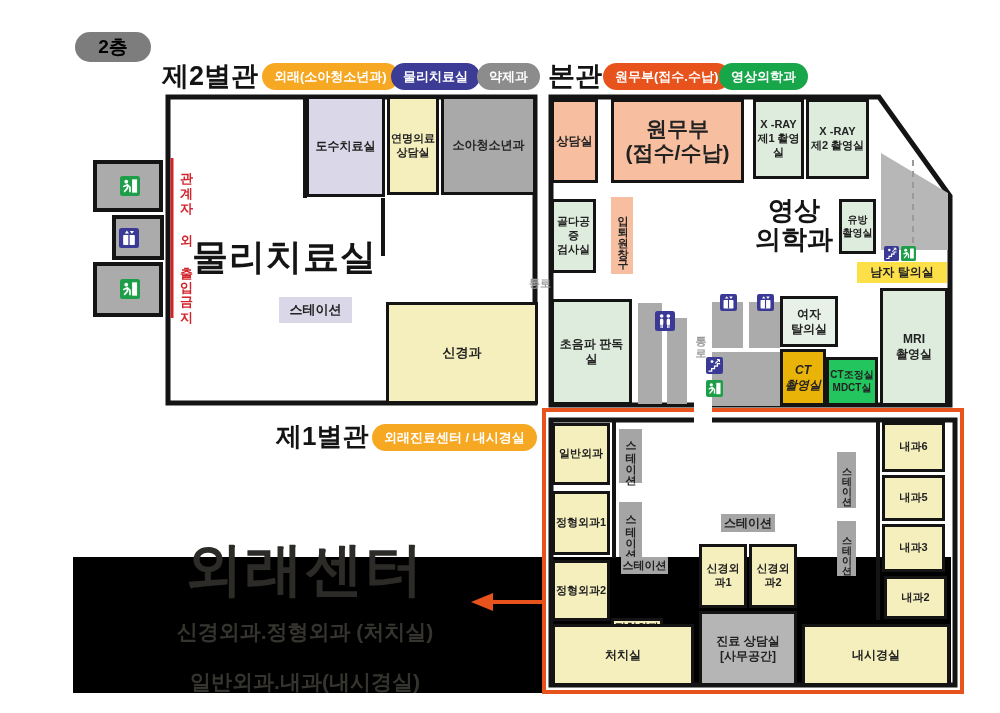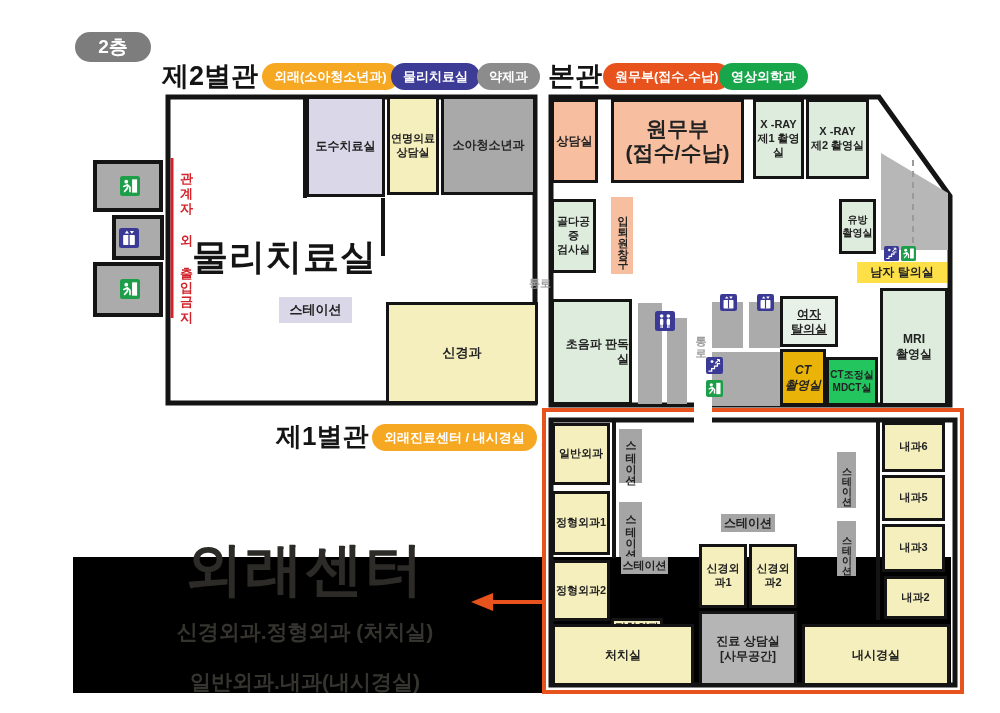--- a/index.html
+++ b/index.html
@@ -81,21 +81,21 @@
     <path d="M878,420 V620" fill="none" stroke="#141414" stroke-width="4"></path>
 
     <rect x="694" y="402" width="18" height="22" fill="#fff"></rect>
 
     <path d="M172,158 V318" fill="none" stroke="#d2232a" stroke-width="3"></path>
 
     <path d="M545,602 H492" fill="none" stroke="#e8531d" stroke-width="4"></path>
     <polygon points="493,593 493,611 471,602" fill="#e8531d"></polygon>
   </svg>
 
-  <div class="abs z4" style="left:75px;top:32px;width:76px;height:30px;background:#7d7d7d;border-radius:16px;display:flex;align-items:center;justify-content:center;color:#ffffff;font-weight:900;font-size:19px;">2층</div>
+  <div class="abs z4" style="left:75px;top:32px;width:76px;height:30px;background:#7d7d7d;border-radius:16px;display:flex;align-items:center;justify-content:center;color:#000000;font-weight:900;font-size:19px;">2층</div>
 
   <div class="bigtitle z4" style="left:162px;top:58px;font-size:27px;">제2별관</div>
   <span class="pill abs z4" style="left:262px;top:63px;background:#f7a823;">외래(소아청소년과)</span>
   <span class="pill abs z4" style="left:391px;top:63px;background:#3c3c96;">물리치료실</span>
   <span class="pill abs z4" style="left:477px;top:63px;background:#8c8c8c;">약제과</span>
 
   <div class="bigtitle z4" style="left:548px;top:58px;font-size:27px;">본관</div>
   <span class="pill abs z4" style="left:603px;top:63px;background:#e8531d;">원무부(접수.수납)</span>
   <span class="pill abs z4" style="left:719px;top:63px;background:#17a74a;">영상의학과</span>
 
@@ -129,32 +129,34 @@
   <div class="room z3" style="left:551px;top:99px;width:47px;height:84px;background:#f7bfa0;font-size:12px;">상담실</div>
   <div class="room z3" style="left:611px;top:99px;width:133px;height:84px;background:#f7bfa0;font-size:21px;line-height:1.15;">원무부
 (접수/수납)</div>
   <div class="room z3" style="left:753px;top:99px;width:51px;height:80px;background:#ddecdc;font-size:11px;">X -RAY
 제1 촬영실</div>
   <div class="room z3" style="left:806px;top:99px;width:63px;height:80px;background:#ddecdc;font-size:11px;">X -RAY
 제2 촬영실</div>
   <div class="room z3" style="left:551px;top:199px;width:45px;height:74px;background:#ddecdc;font-size:11px;">골다공증
 검사실</div>
   <div class="room vtext z3" style="left:611px;top:197px;width:22px;height:77px;background:#f7bfa0;border:none;font-size:11px;">입퇴원창구</div>
+  <div class="bigtitle z4" style="left:750px;top:196px;width:88px;font-size:26px;line-height:1.1;text-align:center;white-space:pre-line;">영상
+의학과</div>
   <div class="room z3" style="left:839px;top:199px;width:37px;height:55px;background:#ddecdc;font-size:10px;">유방
 촬영실</div>
 
   <svg class="ic z4" style="left:884px;top:246px;" width="15" height="15">
       <use href="#sym-stairs"></use>
     </svg>
   <svg class="ic z4" style="left:901px;top:246px;" width="15" height="15">
       <use href="#sym-exit"></use>
     </svg>
   <div class="room z3" style="left:857px;top:262px;width:90px;height:21px;background:#fde047;border:none;font-size:12px;font-weight:700;">남자 탈의실</div>
 
-  <div class="room z3" style="left:551px;top:299px;width:81px;height:106px;background:#ddecdc;font-size:12px;text-align:right;">초음파 판독실</div>
+  <div class="room z3" style="left:551px;top:299px;width:81px;height:106px;background:#ddecdc;font-size:12px;">초음파 판독실</div>
   <div class="abs z3" style="left:638px;top:303px;width:24px;height:101px;background:#ababab;"></div>
   <div class="abs z3" style="left:667px;top:318px;width:20px;height:86px;background:#ababab;"></div>
   <svg class="ic z4" style="left:655px;top:311px;" width="20" height="20">
       <use href="#sym-rest"></use>
     </svg>
 
   <div class="abs z3" style="left:712px;top:302px;width:31px;height:46px;background:#ababab;"></div>
   <div class="abs z3" style="left:749px;top:302px;width:31px;height:46px;background:#ababab;"></div>
   <svg class="ic z4" style="left:720px;top:294px;" width="17" height="17">
       <use href="#sym-elev"></use>
@@ -164,21 +166,21 @@
     </svg>
 
   <div class="abs z3" style="left:712px;top:352px;width:72px;height:54px;background:#ababab;"></div>
   <svg class="ic z4" style="left:706px;top:357px;" width="17" height="17">
       <use href="#sym-stairs"></use>
     </svg>
   <svg class="ic z4" style="left:706px;top:380px;" width="17" height="17">
       <use href="#sym-exit"></use>
     </svg>
 
-  <div class="room z3" style="left:780px;top:296px;width:58px;height:51px;background:#e8f1e7;font-size:12px;text-decoration:underline;">여자
+  <div class="room z3" style="left:780px;top:296px;width:58px;height:51px;background:#e8f1e7;font-size:12px;">여자
 탈의실</div>
   <div class="room z3" style="left:780px;top:349px;width:46px;height:57px;background:#eab308;font-size:12px;font-style:italic;">CT
 촬영실</div>
   <div class="room z3" style="left:826px;top:357px;width:52px;height:49px;background:#22c55e;font-size:10px;">CT조정실
 MDCT실</div>
   <div class="room z3" style="left:880px;top:288px;width:68px;height:118px;background:#ddecdc;font-size:12px;">MRI
 촬영실</div>
 
   <div class="bigtitle z4" style="left:276px;top:419px;font-size:26px;">제1별관</div>
   <span class="pill abs z4" style="left:372px;top:424px;background:#f7a823;">외래진료센터 / 내시경실</span>

